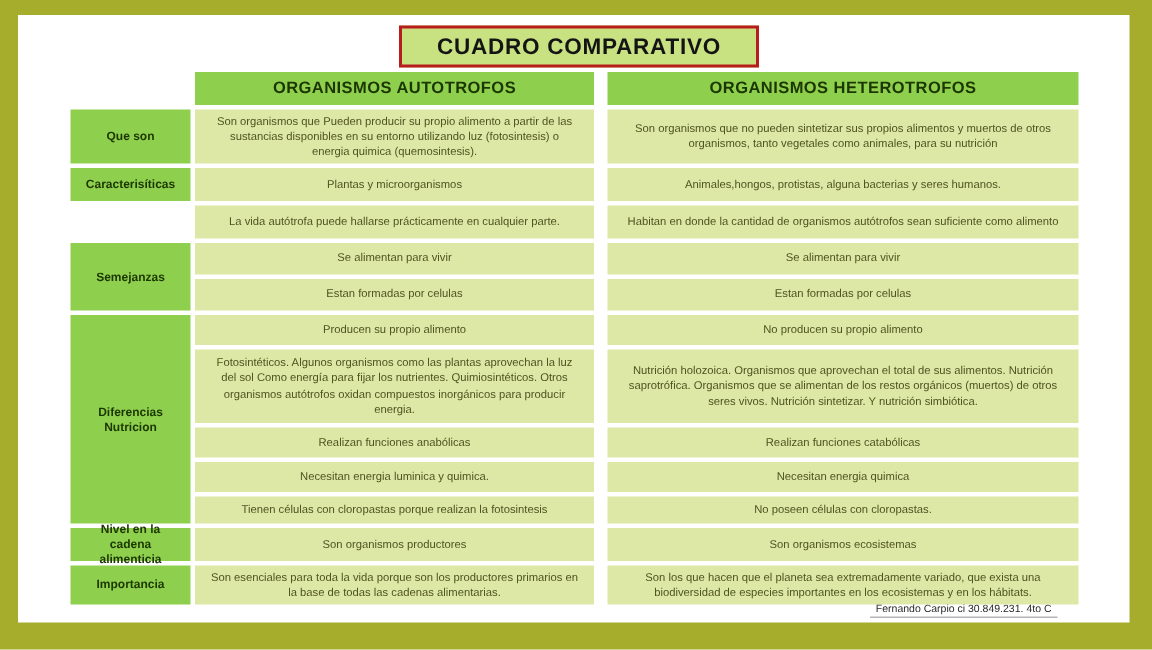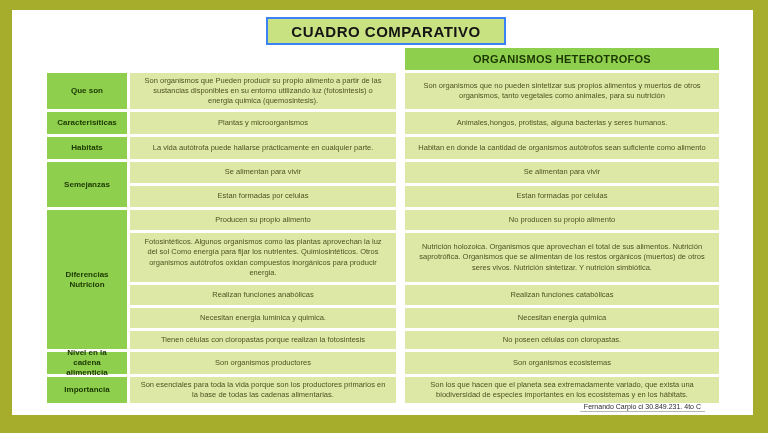--- a/index.html
+++ b/index.html
@@ -12,21 +12,21 @@
   }
   .canvas {
     position:absolute; left:12px; top:10px;
     width:741px; height:405px;
     background:#ffffff;
   }
   .title-box {
     position:absolute; left:254px; top:7px;
     width:236px; height:24px;
     background:#c8e181;
-    border:2px solid #3b82f6;
+    border:2px solid #b91c1c;
     display:flex; align-items:center; justify-content:center;
     font-size:15px; font-weight:bold; color:#141414;
     letter-spacing:0.5px;
   }
   .cmp-table {
     position:absolute; left:35px; top:38px;
     display:grid;
     grid-template-columns:80px 272px 314px;
     grid-template-rows:22px 36px 22px 22px 21px 21px 20px 49px 20px 20px 18px 22px 26px;
     gap:3px;
@@ -66,25 +66,25 @@
 
 <div class="page">
   <div class="canvas">
 
     <div class="title-box">
       <span>CUADRO COMPARATIVO</span>
     </div>
 
     <div class="cmp-table">
 
+      <div class="colhead ca" style="grid-area:1/2">ORGANISMOS AUTOTROFOS</div>
       <div class="colhead" style="grid-area:1/3">ORGANISMOS HETEROTROFOS</div>
 
       <div class="rh" style="grid-area:2/1">Que son</div>
       <div class="rh" style="grid-area:3/1">Caracterisíticas</div>
-      <div class="rh" style="grid-area:4/1">Habitats</div>
       <div class="rh" style="grid-row:5 / span 2; grid-column:1">Semejanzas</div>
       <div class="rh" style="grid-row:7 / span 5; grid-column:1">Diferencias Nutricion</div>
       <div class="rh" style="grid-area:12/1">Nivel en la cadena alimenticia</div>
       <div class="rh" style="grid-area:13/1">Importancia</div>
 
       <div class="cell ca" style="grid-area:2/2">Son organismos que Pueden producir su propio alimento a partir de las sustancias disponibles en su entorno utilizando luz (fotosintesis) o energia quimica (quemosintesis).</div>
       <div class="cell" style="grid-area:2/3">Son organismos que no pueden sintetizar sus propios alimentos y muertos de otros organismos, tanto vegetales como animales, para su nutrición</div>
 
       <div class="cell ca" style="grid-area:3/2">Plantas y microorganismos</div>
       <div class="cell" style="grid-area:3/3">Animales,hongos, protistas, alguna bacterias y seres humanos.</div>

